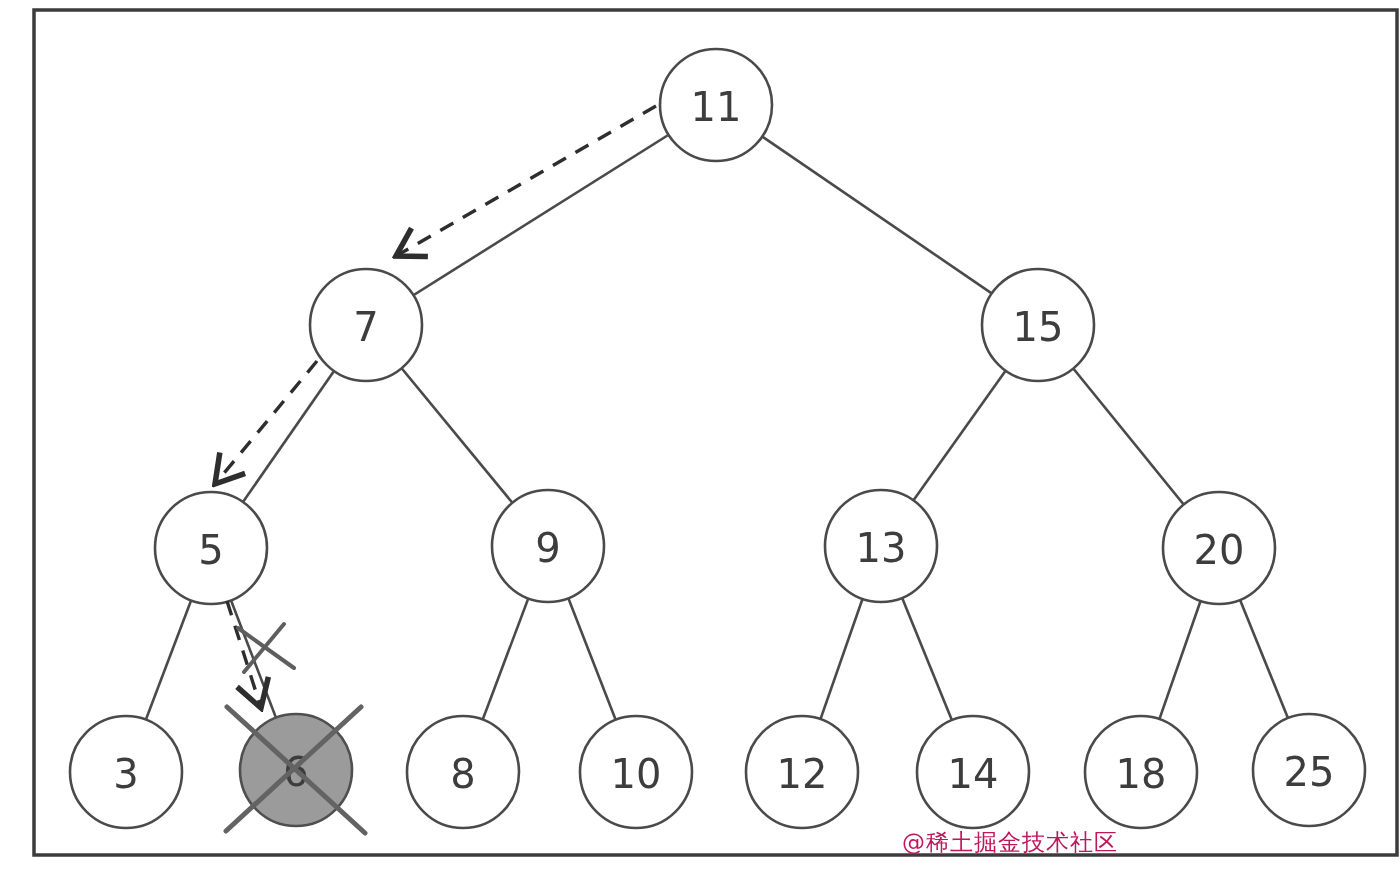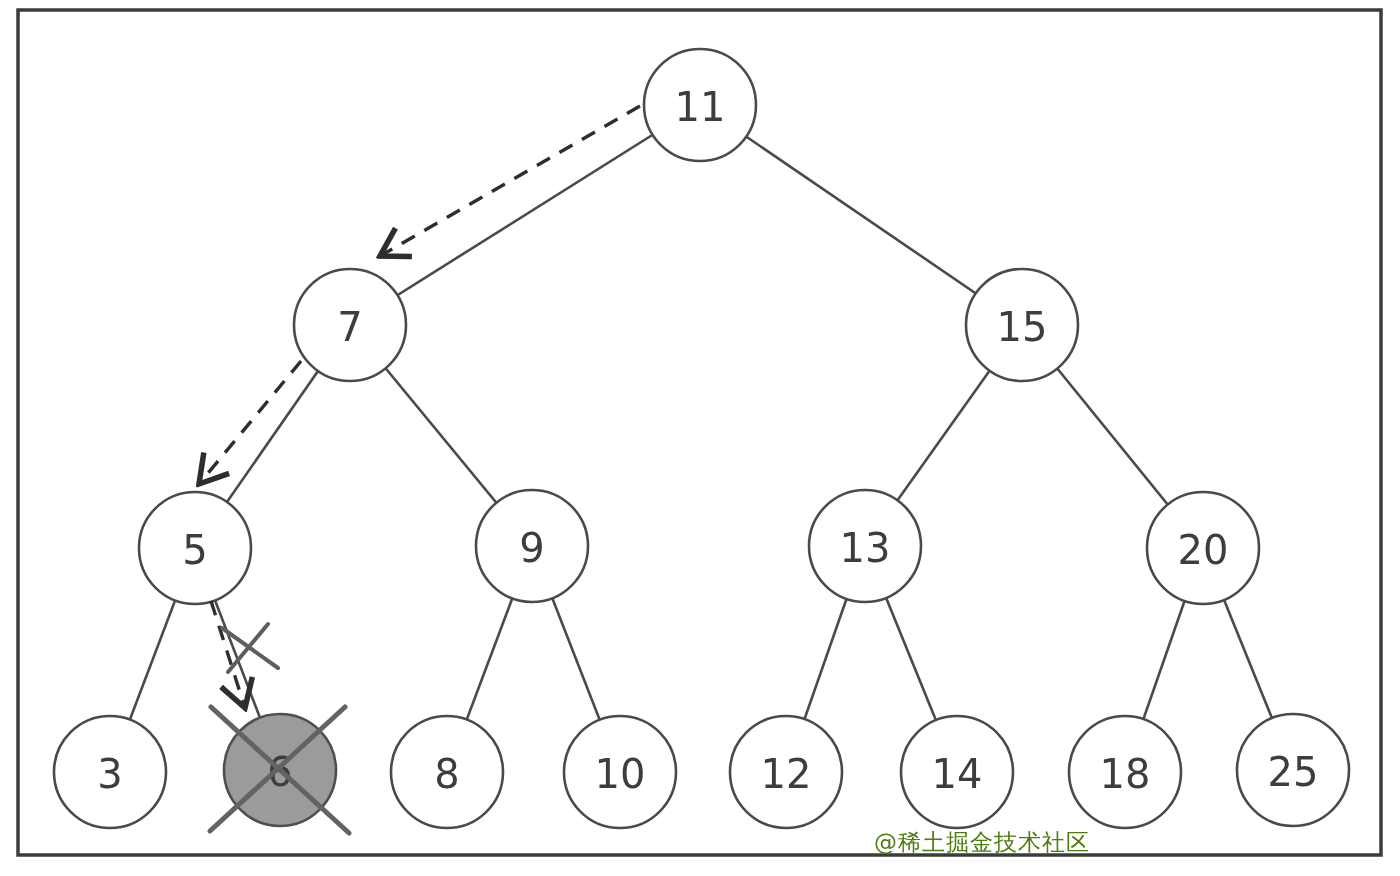--- a/index.html
+++ b/index.html
@@ -9,20 +9,21 @@
     height: 876px;
     background: #ffffff;
     font-family: "DejaVu Sans", "Liberation Sans", sans-serif;
     overflow: hidden;
   }
   .stage {
     position: relative;
     width: 1112px;
     height: 876px;
     background: #ffffff;
+    margin-left: 16px;
   }
   svg.tree {
     position: absolute;
     left: 0;
     top: 0;
   }
   .node-circle {
     fill: #ffffff;
     stroke: #4a4a4a;
     stroke-width: 2.6;
@@ -61,23 +62,23 @@
     fill: none;
     stroke-linecap: round;
   }
   .frame-rect {
     fill: none;
     stroke: #3c3c3c;
     stroke-width: 3.5;
   }
   .watermark {
     position: absolute;
-    right: 22px;
+    right: 10px;
     bottom: 18px;
-    color: #4d7c0f;
+    color: #be185d;
     font-size: 23px;
     letter-spacing: 1px;
     font-family: "DejaVu Sans", sans-serif;
     user-select: none;
   }
 </style>
 </head>
 <body>
 
 <div class="stage">

